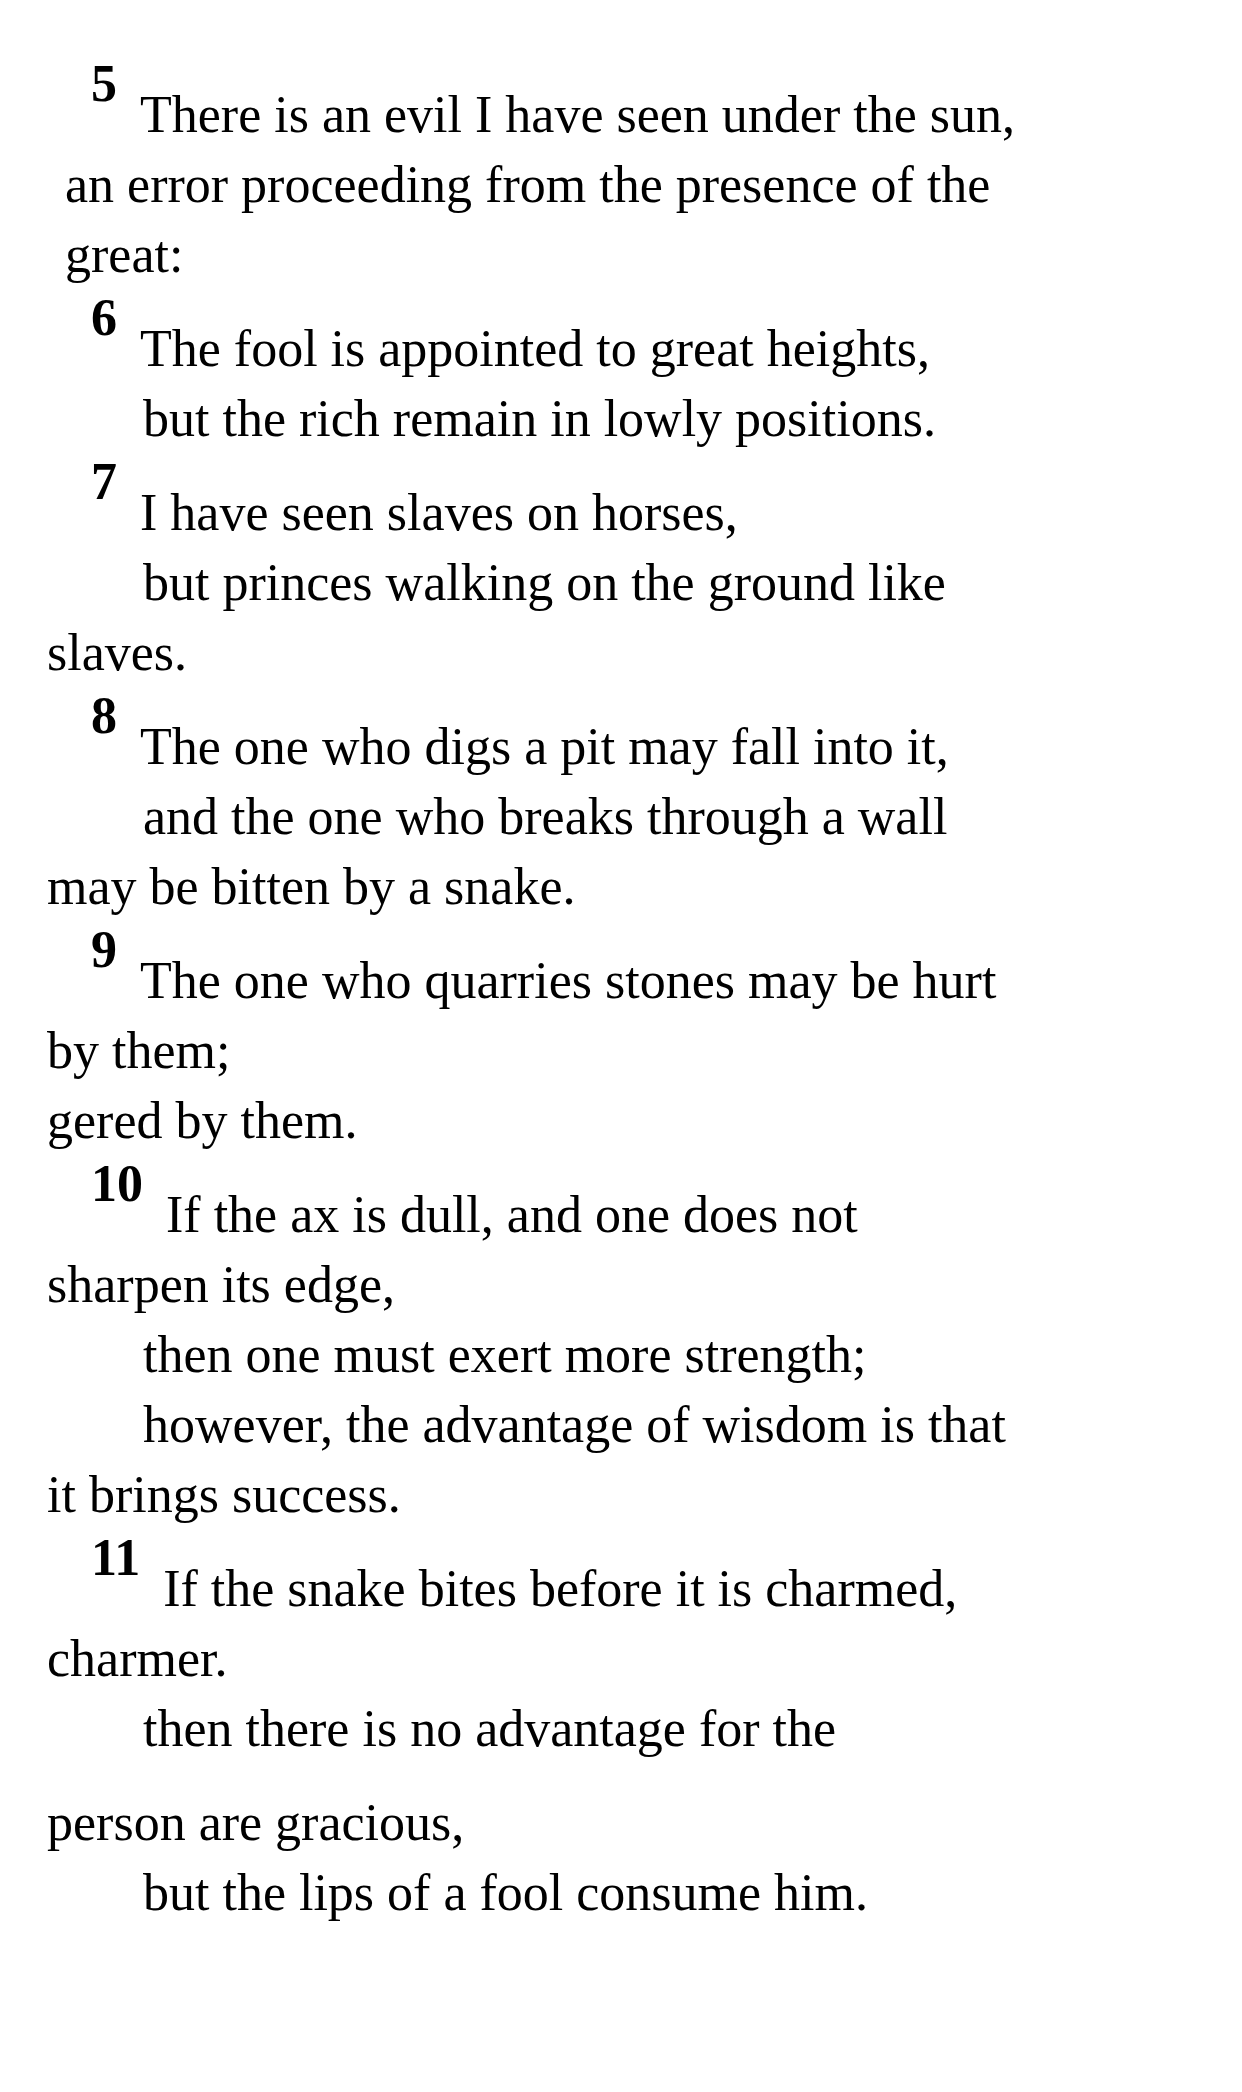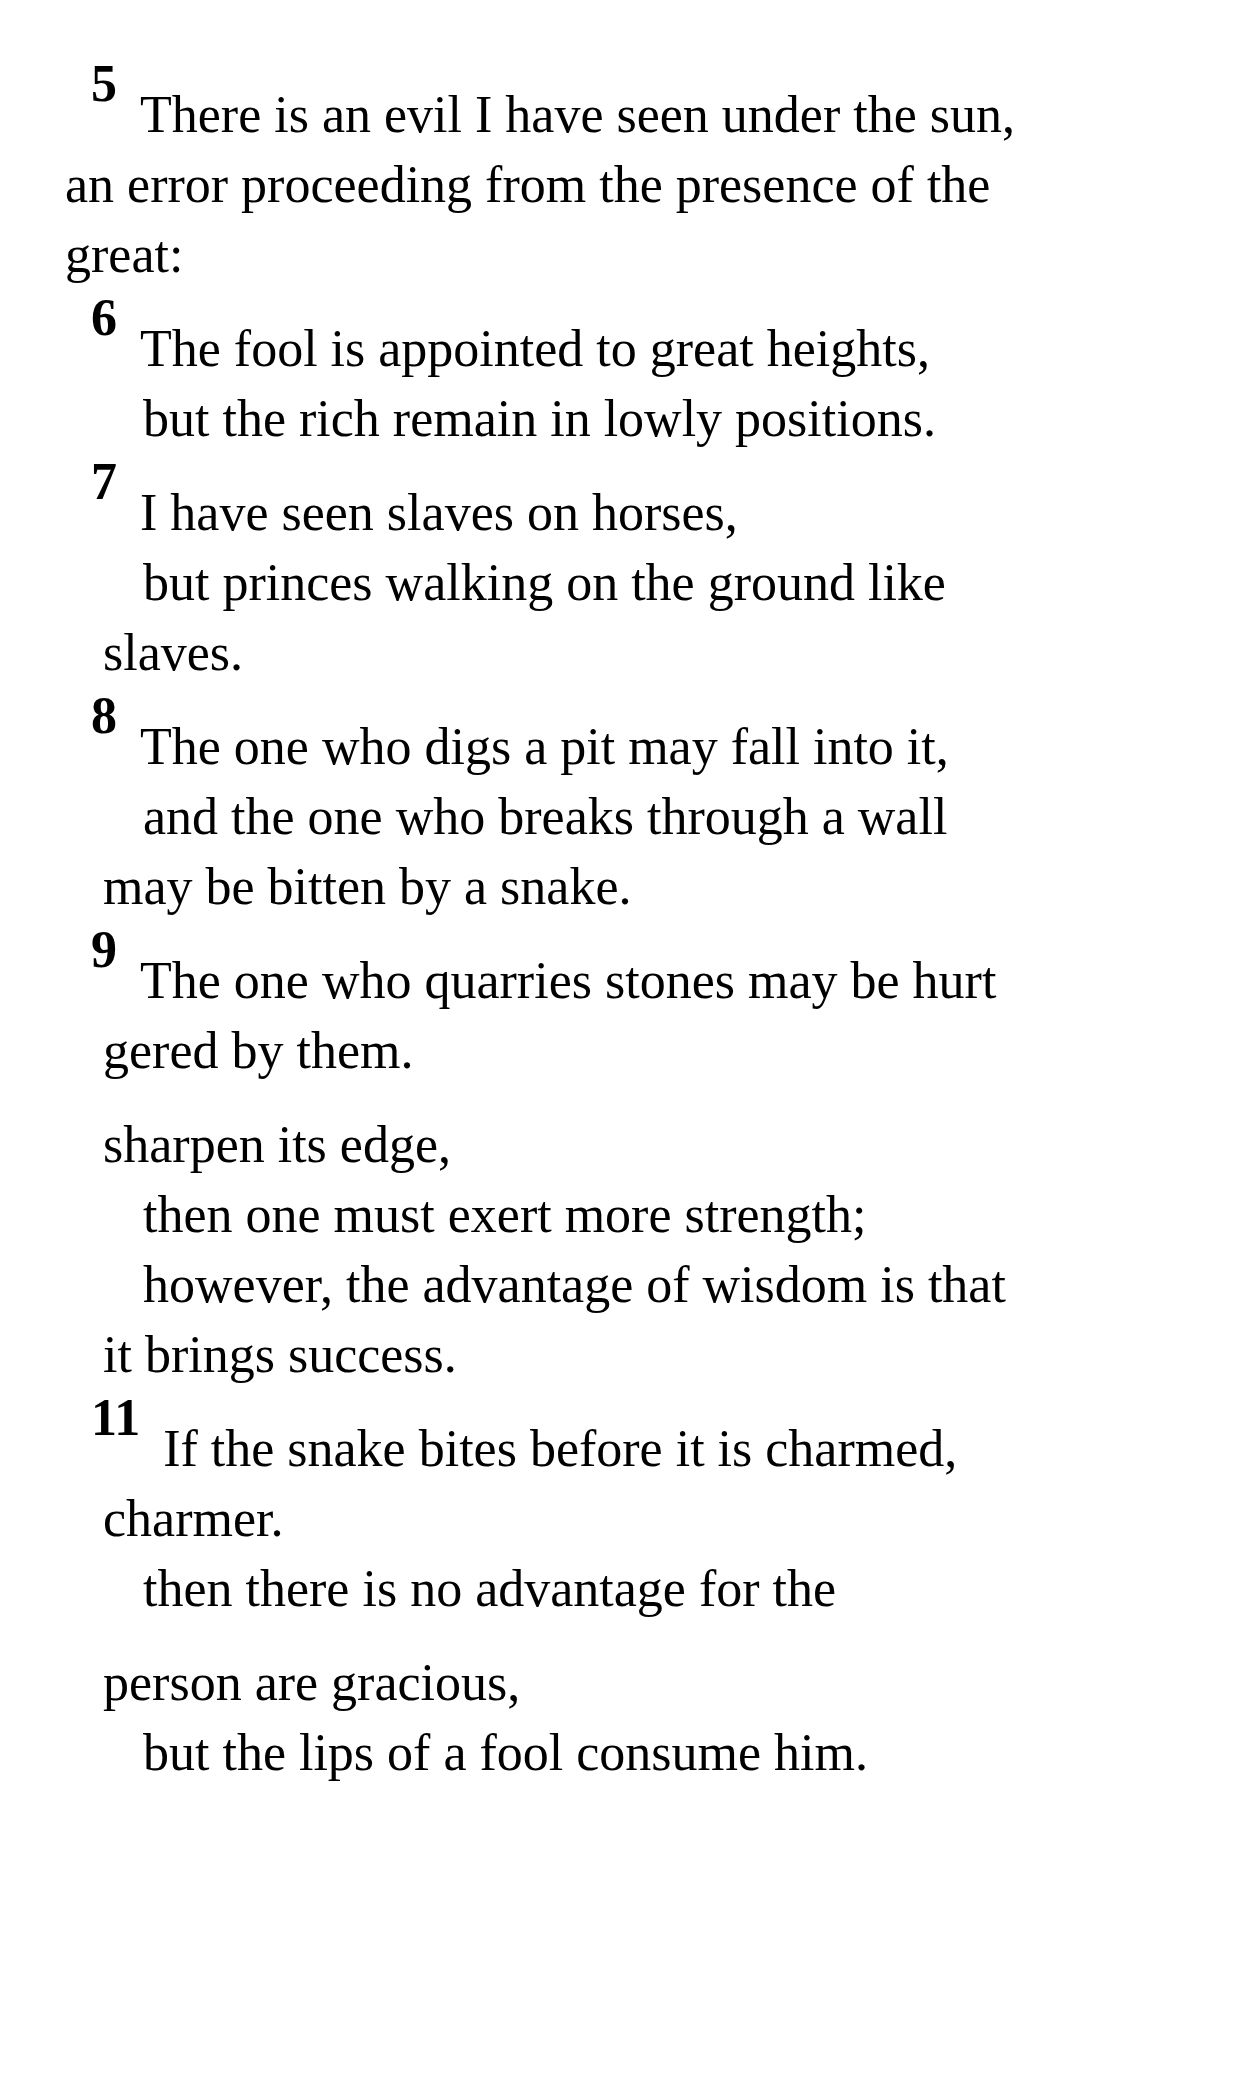--- a/index.html
+++ b/index.html
@@ -29,21 +29,21 @@
     line-height: 70px;
     white-space: pre;
   }
   
   .line.open { padding-left: 91px; }
   
   .line.prose-wrap { padding-left: 65px; }
   
   .line.line2 { padding-left: 143px; }
   
-  .line.wrap { padding-left: 103px; }
+  .line.wrap { padding-left: 47px; }
 
   .vnum {
     font-weight: bold;
     display: inline-block;
     position: relative;
     top: -0.60em;
     margin-right: 23px;
     letter-spacing: 0;
   }
 </style>
@@ -66,23 +66,25 @@
         <div class="line line2"><span>but princes walking on the ground like</span></div>
         <div class="line wrap"><span>slaves.</span></div>
       </div>
       <div class="verse">
         <div class="line open"><span class="vnum">8</span><span>The one who digs a pit may fall into it,</span></div>
         <div class="line line2"><span>and the one who breaks through a wall</span></div>
         <div class="line wrap"><span>may be bitten by a snake.</span></div>
       </div>
       <div class="verse">
         <div class="line open"><span class="vnum">9</span><span>The one who quarries stones may be hurt</span></div>
+        <div class="line wrap"><span>by them;</span></div>
         <div class="line wrap"><span>gered by them.</span></div>
       </div>
       <div class="verse">
+        <div class="line open"><span class="vnum">10</span><span>If the ax is dull, and one does not</span></div>
         <div class="line wrap"><span>sharpen its edge,</span></div>
         <div class="line line2"><span>then one must exert more strength;</span></div>
         <div class="line line2"><span>however, the advantage of wisdom is that</span></div>
         <div class="line wrap"><span>it brings success.</span></div>
       </div>
       <div class="verse">
         <div class="line open"><span class="vnum">11</span><span>If the snake bites before it is charmed,</span></div>
         <div class="line wrap"><span>charmer.</span></div>
         <div class="line line2"><span>then there is no advantage for the</span></div>
       </div>

